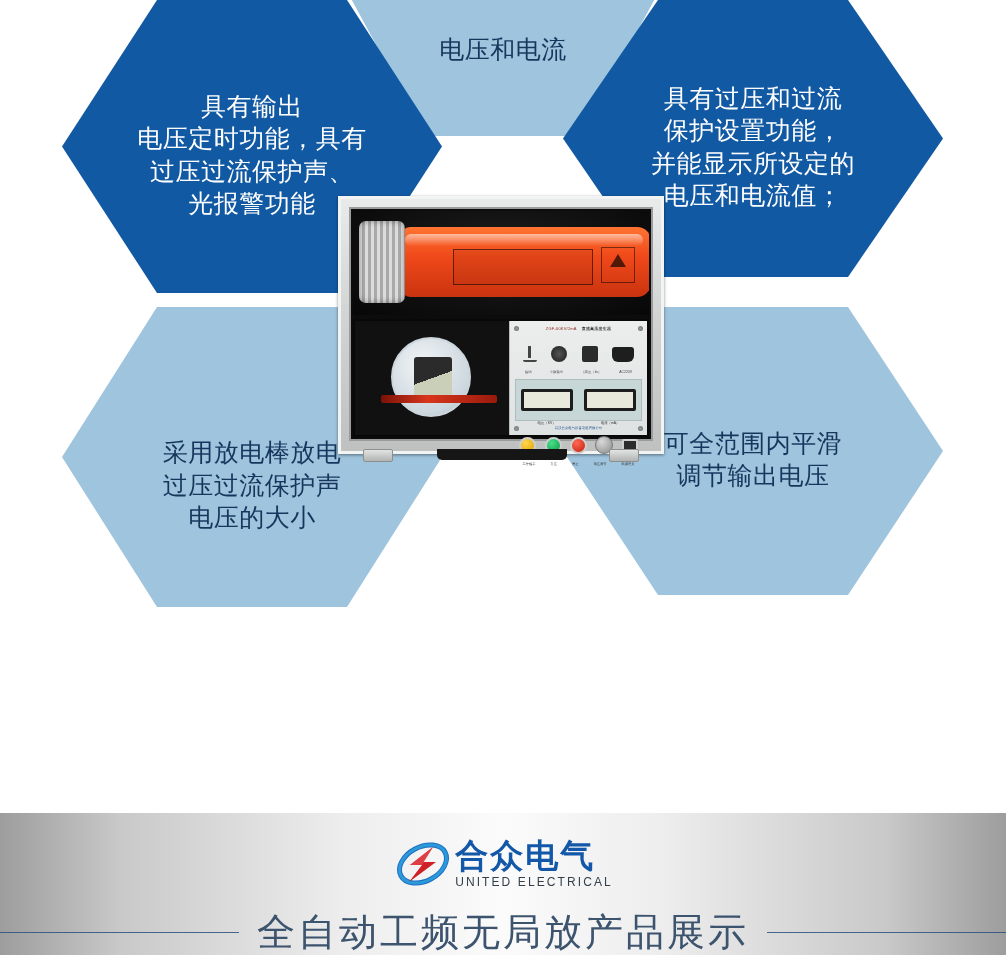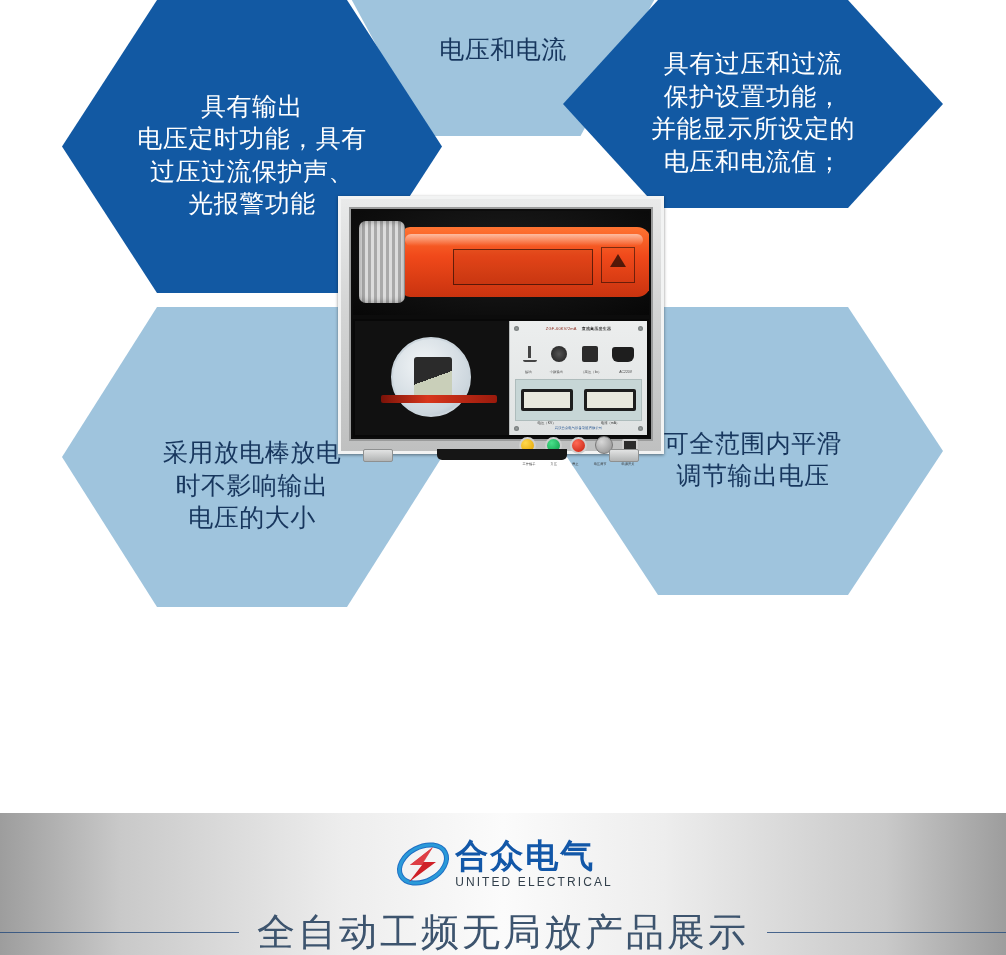--- a/index.html
+++ b/index.html
@@ -28,21 +28,21 @@
     white-space:pre-line;
   }
   .hex.dark { background:#1259a3; }
   .hex.dark .txt { color:#ffffff; }
   .hex.light { background:#9fc4dd; }
   .hex.light .txt { color:#17365d; }
 
   
   #hex-tl { left:62px;  top:0px;   width:380px; height:293px; }
   #hex-tc { left:348px; top:-150px;width:310px; height:286px; }
-  #hex-tr { left:563px; top:0px;   width:380px; height:208px; }
+  #hex-tr { left:563px; top:0px;   width:380px; height:277px; }
   #hex-bl { left:62px;  top:307px; width:380px; height:300px; }
   #hex-br { left:563px; top:307px; width:380px; height:288px; }
   #hex-bc { left:348px; top:470px; width:310px; height:294px; }
 
   #hex-tl .txt { transform:translateY(8px); }
   #hex-tr .txt { transform:translateY(8px); }
   #hex-tc .txt { transform:translateY(56px); }
   #hex-bl .txt { transform:translateY(28px); }
   #hex-br .txt { transform:translateY(8px); }
   #hex-bc .txt { transform:translateY(8px); }
@@ -210,21 +210,21 @@
 
     <div class="hex dark" id="hex-tr">
       <div class="txt">具有过压和过流
 保护设置功能，
 并能显示所设定的
 电压和电流值；</div>
     </div>
 
     <div class="hex light" id="hex-bl">
       <div class="txt">采用放电棒放电
-时不影响输出
+过压过流保护声
 电压的大小</div>
     </div>
 
     <div class="hex light" id="hex-br">
       <div class="txt">可全范围内平滑
 调节输出电压</div>
     </div>
 
 
     <div id="product">

